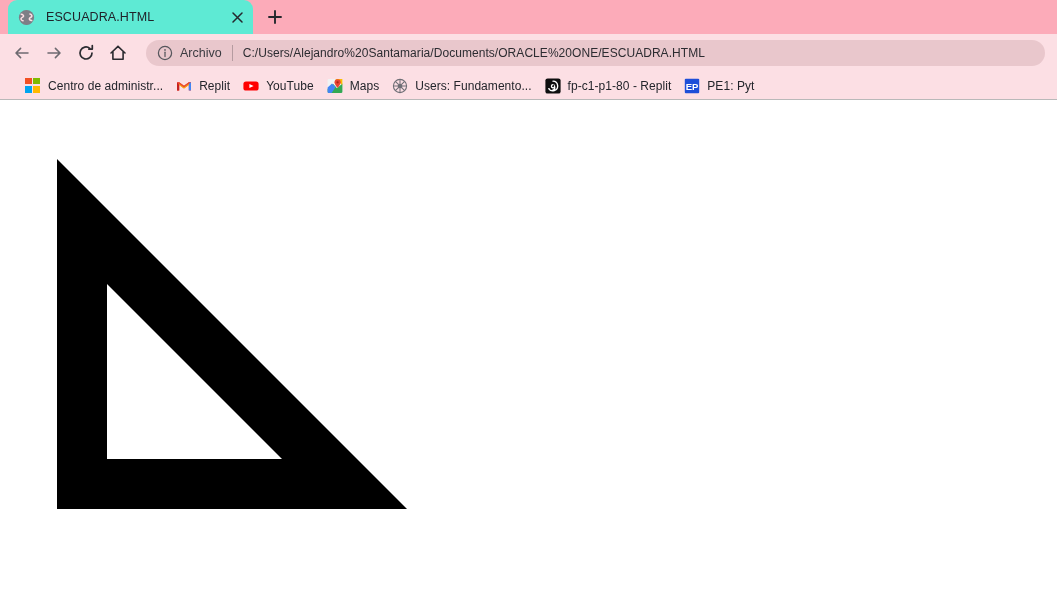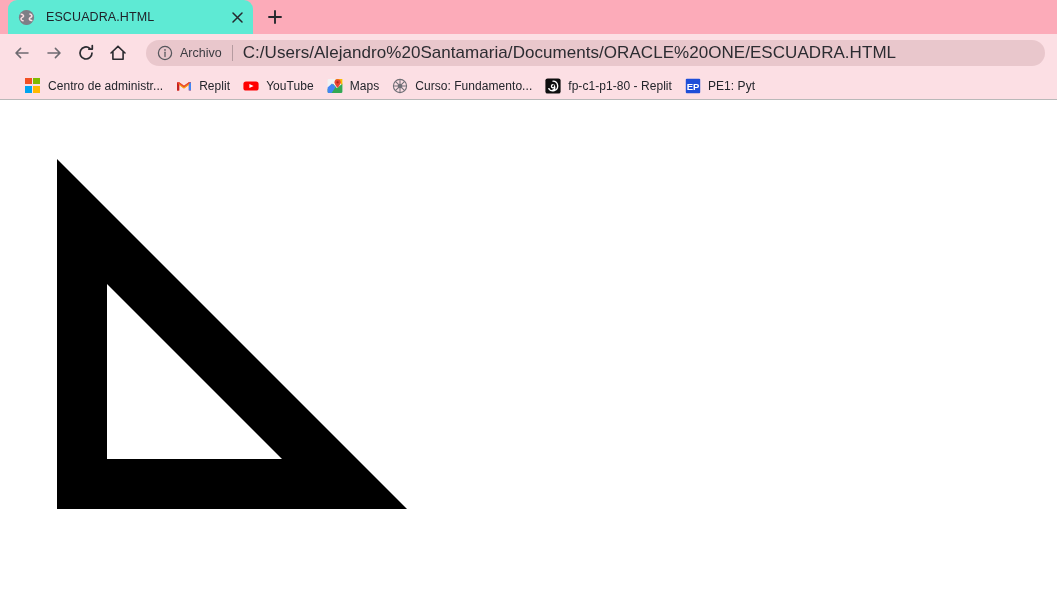--- a/index.html
+++ b/index.html
@@ -98,21 +98,21 @@
     font-size: 12.5px; color: #3b3b40;
     white-space: nowrap; flex: 0 0 auto;
   }
   #omnibox .divider {
     width: 1px; height: 16px;
     background: #b59ba0;
     margin: 0 10px;
     flex: 0 0 1px;
   }
   #omnibox .url-text {
-    font-size: 17px; color: #2c2c31;
+    font-size: 12px; color: #2c2c31;
     white-space: nowrap; overflow: hidden; text-overflow: ellipsis;
     flex: 1 1 auto;
     letter-spacing: .05px;
   }
 
   
   #bookmarks-bar {
     height: 28px;
     flex: 0 0 28px;
     background: #fcdfe4;
@@ -292,21 +292,21 @@
       <span class="bm-icon">
         <svg width="16" height="16" viewBox="0 0 16 16">
           <circle cx="8" cy="8" r="6.6" fill="none" stroke="#6f6f76" stroke-width="1.1"></circle>
           <circle cx="8" cy="8" r="2.5" fill="#6f6f76"></circle>
           <g stroke="#6f6f76" stroke-width="1.05">
             <path d="M8 1.4 L8 5.5 M8 10.5 L8 14.6 M1.4 8 L5.5 8 M10.5 8 L14.6 8"></path>
             <path d="M3.3 3.3 L6.2 6.2 M9.8 9.8 L12.7 12.7 M12.7 3.3 L9.8 6.2 M6.2 9.8 L3.3 12.7"></path>
           </g>
         </svg>
       </span>
-      <span class="bm-label">Curso: Fundamento...</span>
+      <span class="bm-label">Users: Fundamento...</span>
     </div>
 
     <div class="bookmark">
       <span class="bm-icon">
         <svg width="16" height="16" viewBox="0 0 16 16">
           <rect x="0.4" y="0.4" width="15.2" height="15.2" rx="2.2" fill="#0e0e0f"></rect>
           <path d="M8 3.2 A4.8 4.8 0 1 1 3.6 10.2 A3.1 3.1 0 1 0 9.6 8.6 A1.6 1.6 0 1 1 8 6.6" fill="none" stroke="#ffffff" stroke-width="1.35" stroke-linecap="round"></path>
         </svg>
       </span>
       <span class="bm-label">fp-c1-p1-80 - Replit</span>

